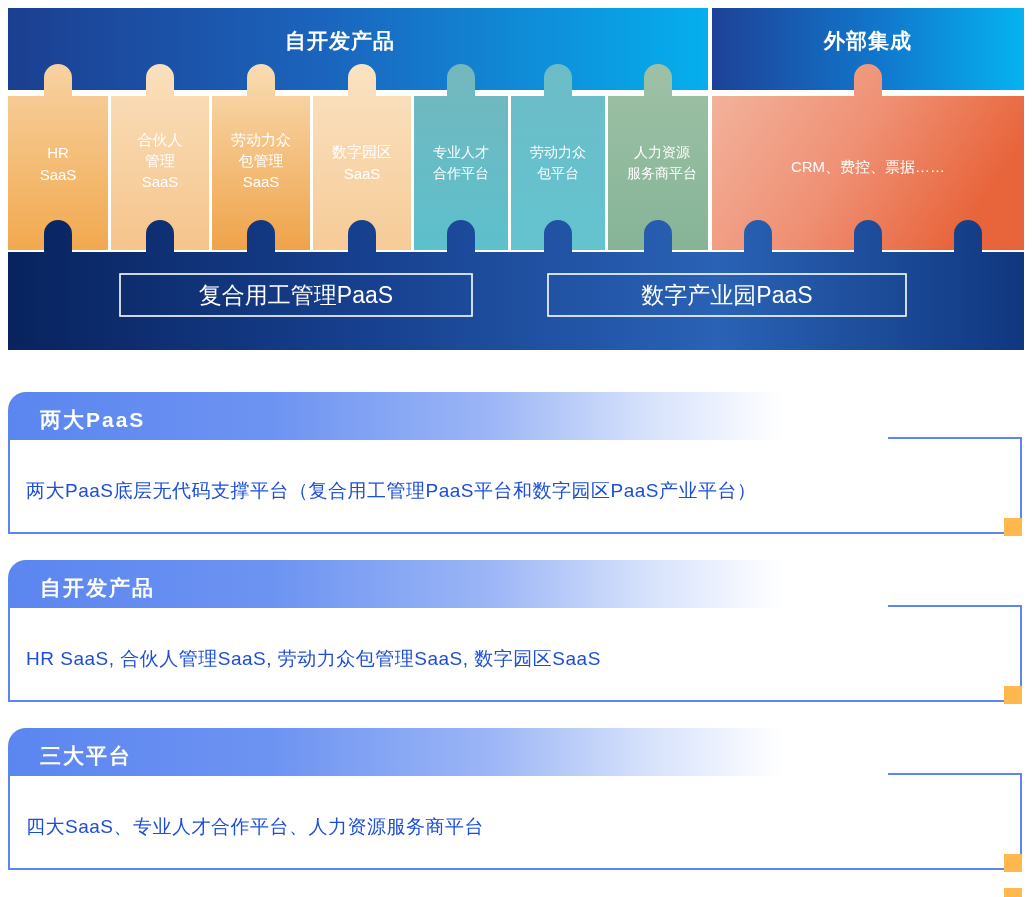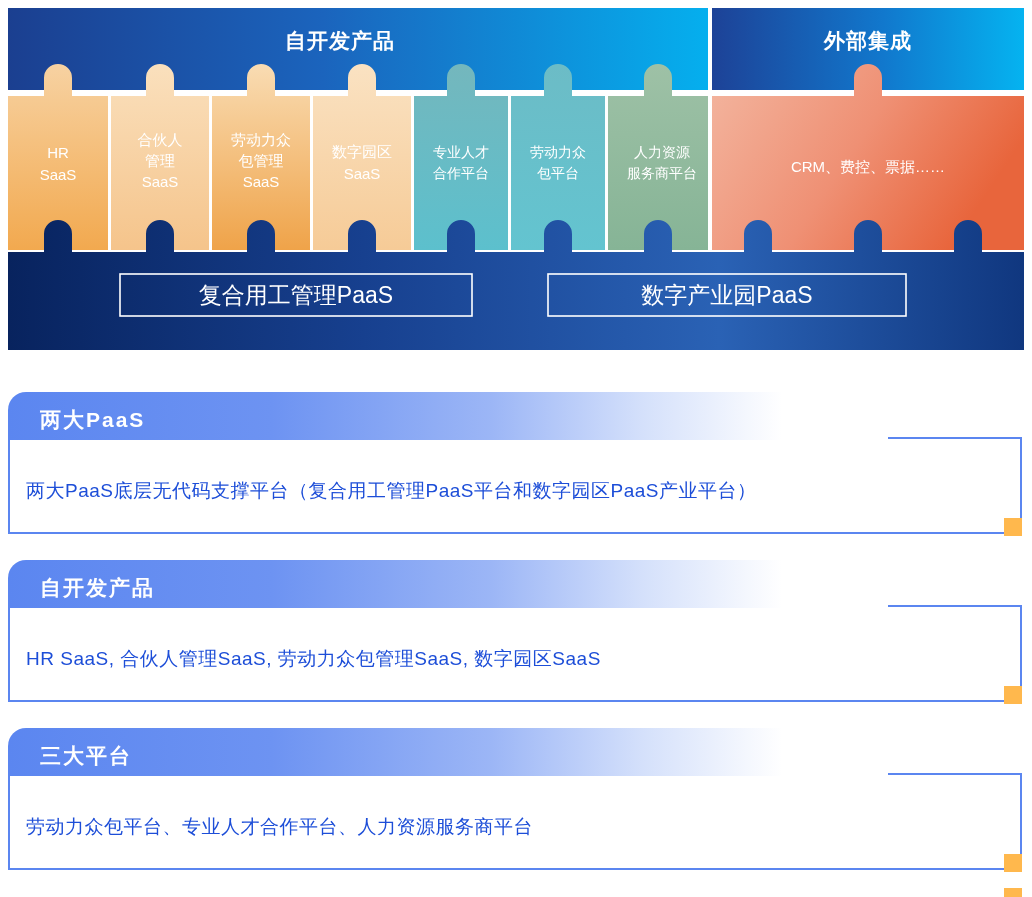--- a/index.html
+++ b/index.html
@@ -290,16 +290,16 @@
   <div class="card-body-text">HR SaaS, 合伙人管理SaaS, 劳动力众包管理SaaS, 数字园区SaaS</div>
   <div class="accent-square" style="left:1004px; top:126px;"></div>
 </div>
 
 <div class="card" id="card-platform">
   <div class="card-box"></div>
   <div class="card-box-topline"></div>
   <div class="card-head">
     <div class="card-head-title">三大平台</div>
   </div>
-  <div class="card-body-text">劳动力众包平台、专业人才合作平台、人力资源服务商平台</div>
+  <div class="card-body-text">四大SaaS、专业人才合作平台、人力资源服务商平台</div>
   <div class="accent-square" style="left:1004px; top:126px;"></div>
   <div class="accent-square" style="left:1004px; top:160px;"></div>
 </div>
 
 </body></html>

